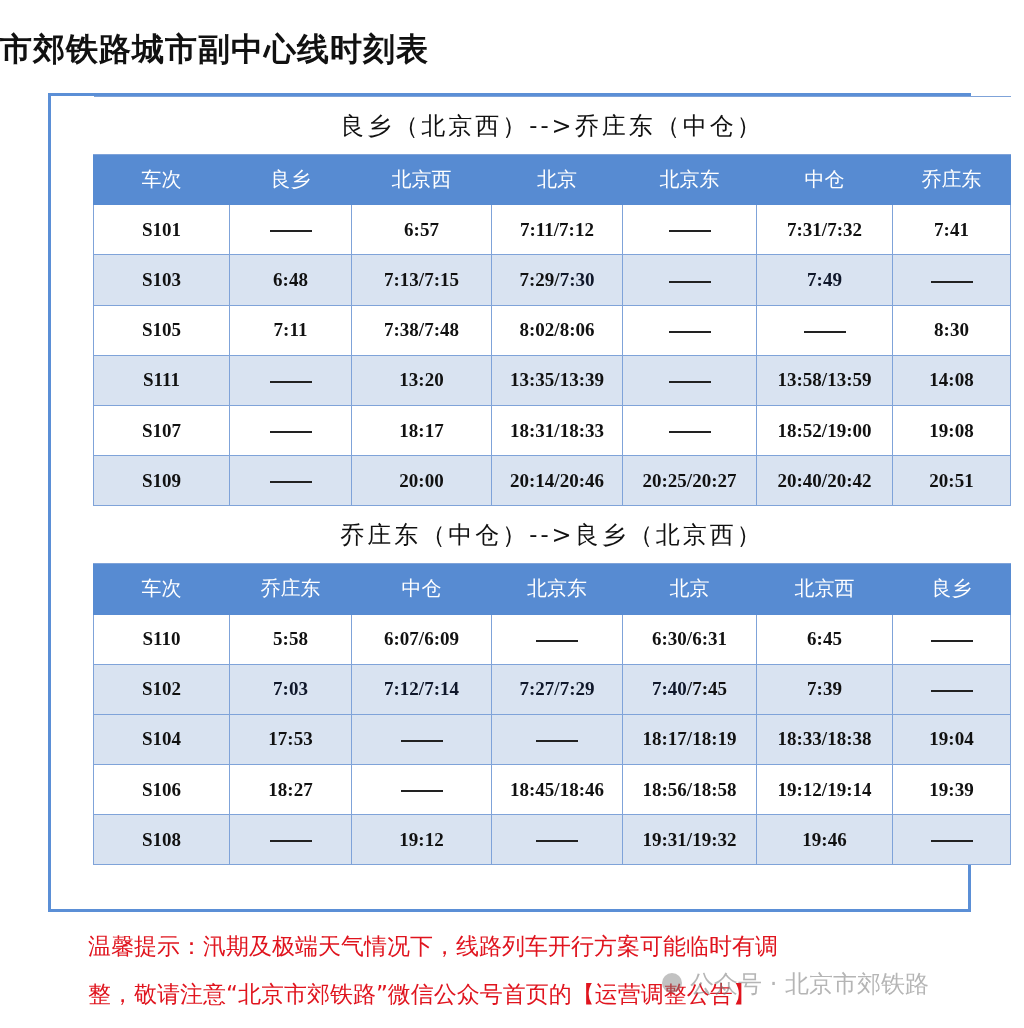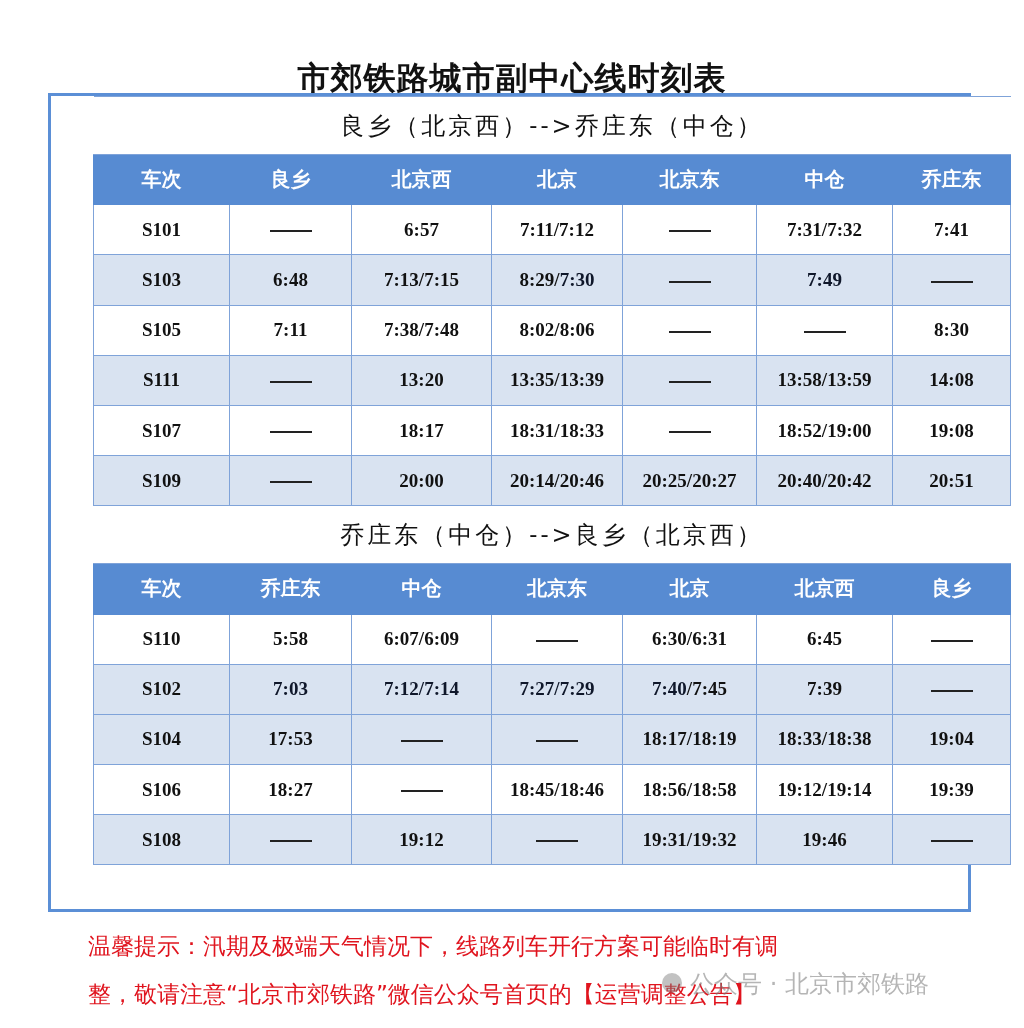--- a/index.html
+++ b/index.html
@@ -1,40 +1,39 @@
 <!DOCTYPE html>
 <html><head>
 <meta charset="utf-8">
 <style>
   * { box-sizing: border-box; margin: 0; padding: 0; }
   html, body { width: 1024px; height: 1028px; background: #ffffff; overflow: hidden; }
   body { position: relative; font-family: "DejaVu Serif", serif; }
   .title {
-    position: absolute; left: 0; top: 28px; width: 1024px; text-align: center;
+    position: absolute; left: 0; top: 28px; width: 1024px; text-align: left;
     font-size: 32px; font-weight: bold; color: #111; letter-spacing: 1px;
     font-family: Liberation Mono, monospace;
-    margin-top: 29px;
   }
   .frame {
     position: absolute; left: 48px; top: 93px; width: 923px; height: 819px;
     border: 3px solid #5b8fd6; background: #ffffff;
   }
   table {
     border-collapse: collapse; width: 917px; table-layout: fixed; margin-left: 42px;
   }
   td, th {
     border: 1px solid #7fa3d9; text-align: center; vertical-align: middle;
     height: 50.2px; padding: 0;
   }
   .dir-row td {
     height: 58px; background: #ffffff; font-size: 24px; color: #111;
     font-family: "DejaVu Serif", serif; letter-spacing: 3px; border-left: none; border-right: none;
   }
   .head-row th {
-    background: #578bd2; color: #ffffff; font-weight: bold; font-size: 20px;
+    background: #578bd2; color: #ffffff; font-weight: normal; font-size: 20px;
     font-family: "DejaVu Sans", sans-serif; border-color: #578bd2;
   }
   .data-row td {
     font-family: "Liberation Serif", serif; font-weight: bold; font-size: 19px; color: #111;
   }
   .data-row.alt td { background: #d9e3f1; }
   .data-row.plain td { background: #ffffff; }
   .red { color: #0f172a; }
   .dash { display: inline-block; width: 42px; height: 2px; background: #222; vertical-align: middle; }
   .notice {
@@ -85,21 +84,21 @@
           <td><span>6:57</span></td>
           <td><span>7:11/7:12</span></td>
           <td><span class="dash"></span></td>
           <td><span>7:31/7:32</span></td>
           <td><span>7:41</span></td>
         </tr>
         <tr class="data-row alt">
           <td>S103</td>
           <td><span>6:48</span></td>
           <td><span>7:13/7:15</span></td>
-          <td><span>8:29/</span><span class="red">7:30</span></td>
+          <td><span>7:29/</span><span class="red">7:30</span></td>
           <td><span class="dash"></span></td>
           <td><span class="red">7:49</span></td>
           <td><span class="dash"></span></td>
         </tr>
         <tr class="data-row plain">
           <td>S105</td>
           <td><span>7:11</span></td>
           <td><span>7:38/7:48</span></td>
           <td><span>8:02/8:06</span></td>
           <td><span class="dash"></span></td>

